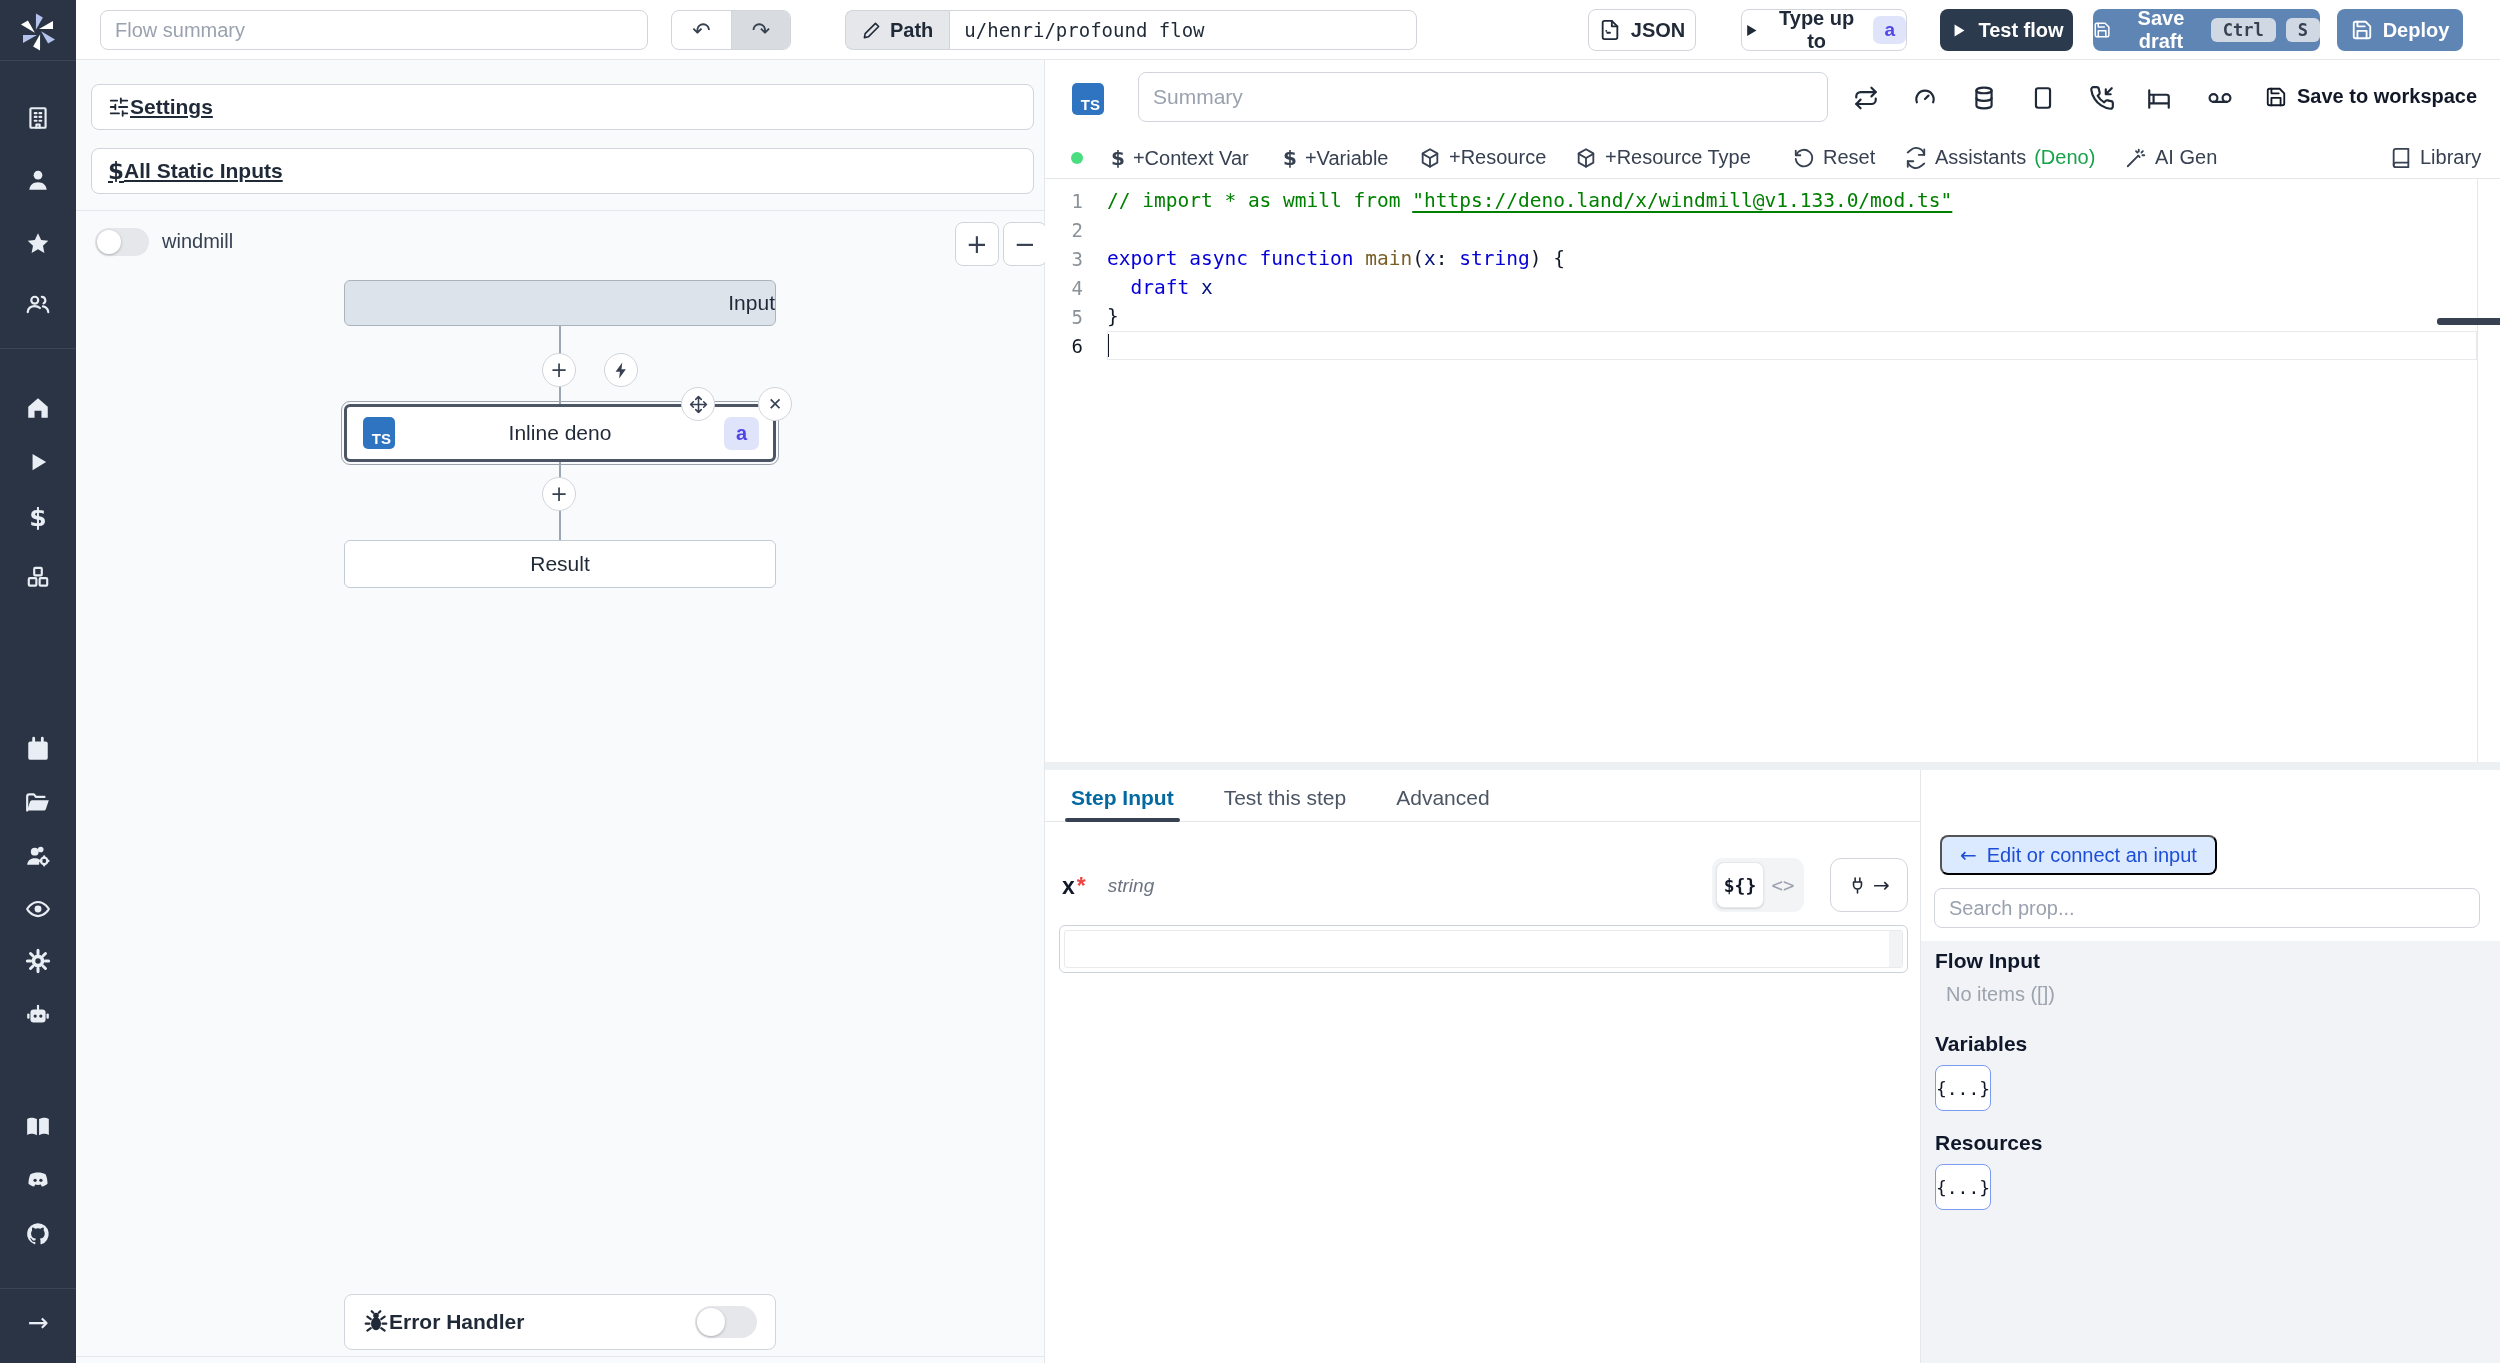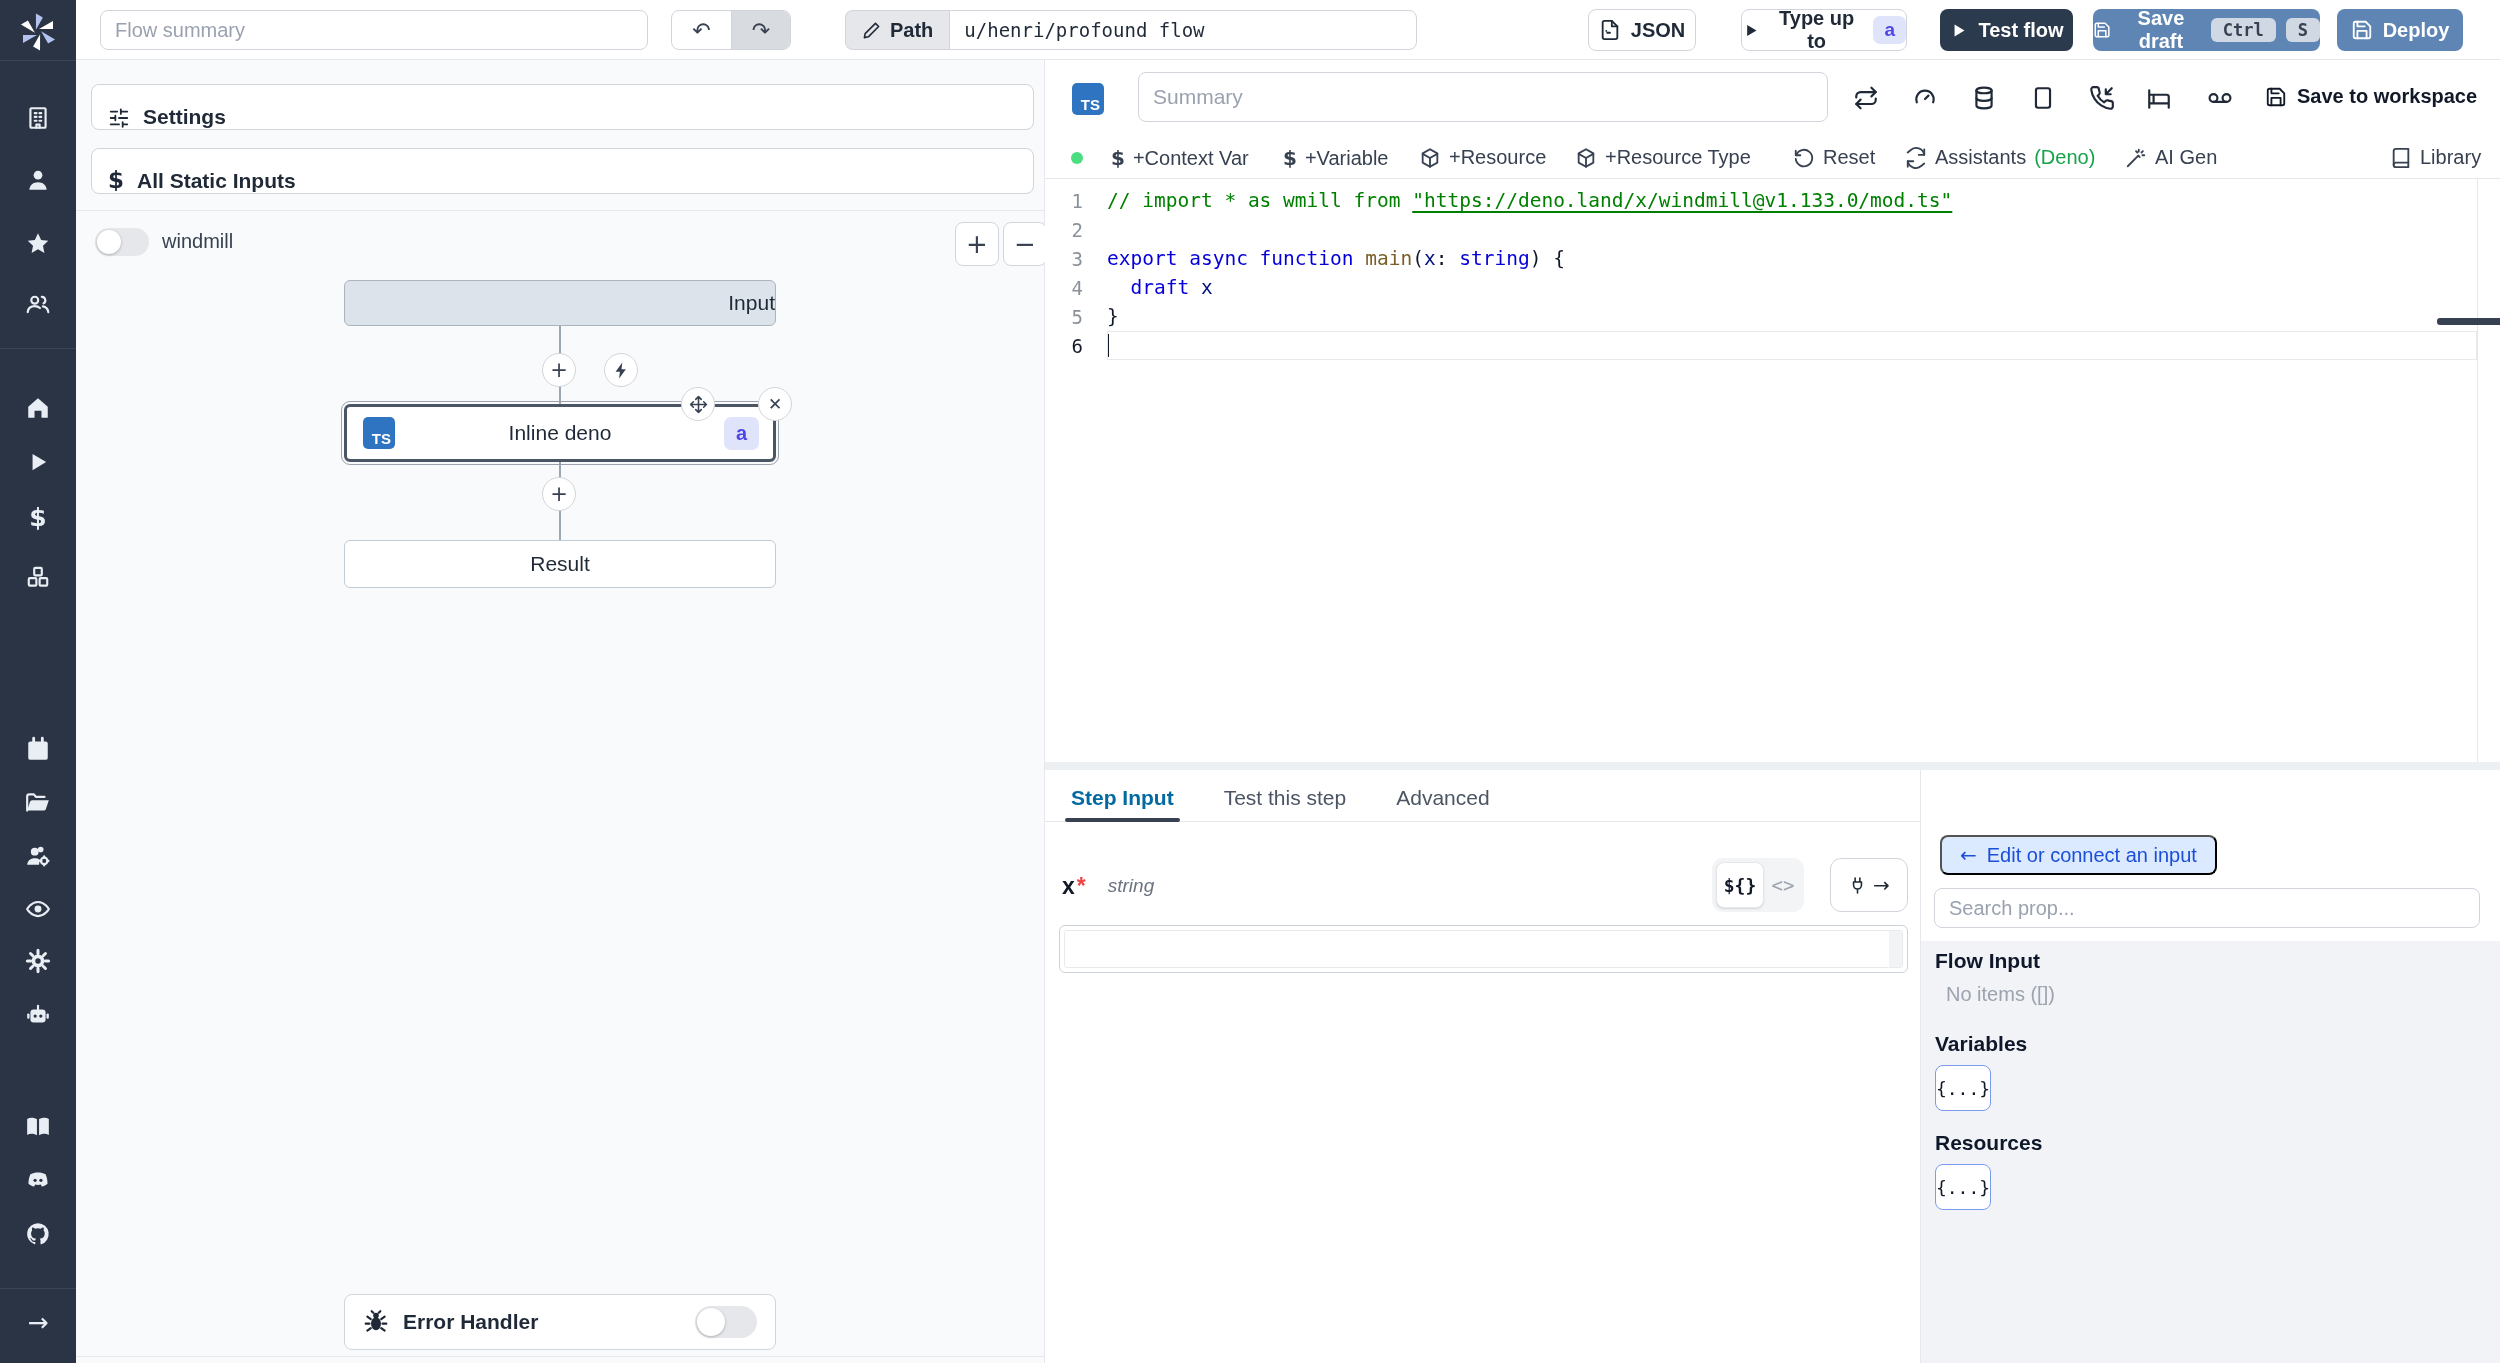--- a/index.html
+++ b/index.html
@@ -33,31 +33,31 @@
   #pathinput { width:468px; border-radius:0 8px 8px 0; font-family:"DejaVu Sans Mono", monospace; font-size:19px; }
   .tb-btn { position:absolute; top:9px; height:42px; border-radius:8px; display:flex; align-items:center; justify-content:center; gap:10px; font-size:20px; cursor:pointer; }
   .tb-btn.light { background:#fff; border:1px solid #d1d5db; color:#1f2937; font-weight:600; }
   .tb-btn.dark  { color:#fff; font-weight:600; border:none; }
   .tb-btn.blue  { color:#fff; font-weight:600; border:none; }
   .badge-a { background:#e0e4fb; color:#4f46e5; font-weight:700; font-size:19px; border-radius:7px; padding:3px 11px; }
   .kbd { background:#cfd8e3; color:#374151; font-family:"DejaVu Sans Mono", monospace; font-size:17px; border-radius:6px; padding:2px 12px; }
 
   
   #flowpanel { left:76px; top:60px; width:969px; height:1303px; background:#f8fafc; border-right:1px solid #e5e7eb; }
-  .panel-box { position:absolute; left:15px; width:943px; height:46px; background:#fff; border:1px solid #d1d5db; border-radius:8px; display:flex; align-items:flex-end; gap:13px; padding:0 16px; font-size:21px; font-weight:600; color:#1f2937; cursor:pointer; }
+  .panel-box { position:absolute; left:15px; width:943px; height:46px; background:#fff; border:1px solid #d1d5db; border-radius:8px; display:flex; align-items:center; gap:0; padding:0 16px; font-size:21px; font-weight:600; color:#1f2937; cursor:pointer;text-decoration:underline; }
   #flow-divider { position:absolute; left:0; top:150px; width:969px; height:1px; background:#e5e7eb; }
   .toggle { border-radius:999px; background:#e5e7eb; position:relative; cursor:pointer; flex:none; }
   .toggle .knob { position:absolute; top:2px; left:2px; background:#fff; border-radius:50%; box-shadow:0 1px 3px rgba(0,0,0,.25); }
   .zoom-btn { position:absolute; top:162px; width:44px; height:44px; background:#fff; border:1px solid #d1d5db; border-radius:8px; font-size:26px; color:#374151; display:flex; align-items:center; justify-content:center; cursor:pointer; }
   .edge { position:absolute; width:2px; background:#9aa6b2; left:483px; }
   .node { position:absolute; left:268px; width:432px; border-radius:6px; display:flex; align-items:center; justify-content:center; font-size:21px; color:#1f2937; cursor:pointer; }
   .gcircle { position:absolute; width:34px; height:34px; border-radius:50%; background:#fff; border:1px solid #d1d5db; display:flex; align-items:center; justify-content:center; color:#374151; cursor:pointer; }
   #node-step { background:#fff; border:3px solid #4b5563; outline:1px solid #9ca3af; outline-offset:2px; }
   .ts-chip { background:#2f74c0; color:#fff; font-weight:700; border-radius:5px; display:flex; align-items:flex-end; justify-content:flex-end; padding:0 4px 2px 0; font-size:15px; }
-  #errorbox { position:absolute; left:268px; top:1234px; width:432px; height:56px; background:#fff; border:1px solid #d1d5db; border-radius:8px; display:flex; align-items:center; gap:14px; padding:0 18px; color:#1f2937; }
+  #errorbox { position:absolute; left:268px; top:1234px; width:432px; height:56px; background:#fff; border:1px solid #d1d5db; border-radius:8px; display:flex; align-items:center; padding:0 18px; color:#1f2937; }
   #errorbox .lbl { font-size:21px; font-weight:700; flex:1; }
   #flow-bottom-line { position:absolute; left:0; top:1296px; width:968px; height:1px; background:#e5e7eb; }
 
   
   #editorpanel { left:1045px; top:60px; width:1455px; height:1303px; background:#fff; }
   #summary-input { left:93px; top:12px; width:690px; height:50px; font-size:21px; }
   .hdr-ic { position:absolute; top:25px; color:#1f2937; cursor:pointer; }
   #save-ws { position:absolute; top:25px; left:1220px; display:flex; gap:10px; align-items:center; font-size:20px; color:#111827; font-weight:600; cursor:pointer; }
   .etb { position:absolute; top:86px; display:flex; align-items:center; gap:8px; font-size:20px; color:#374151; cursor:pointer; white-space:nowrap; }
   .etb .grn { color:#16a34a; }

